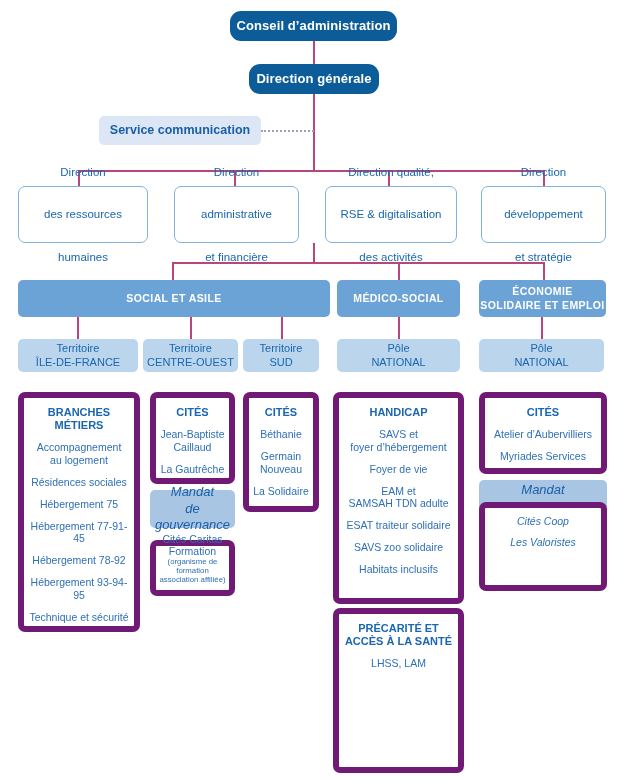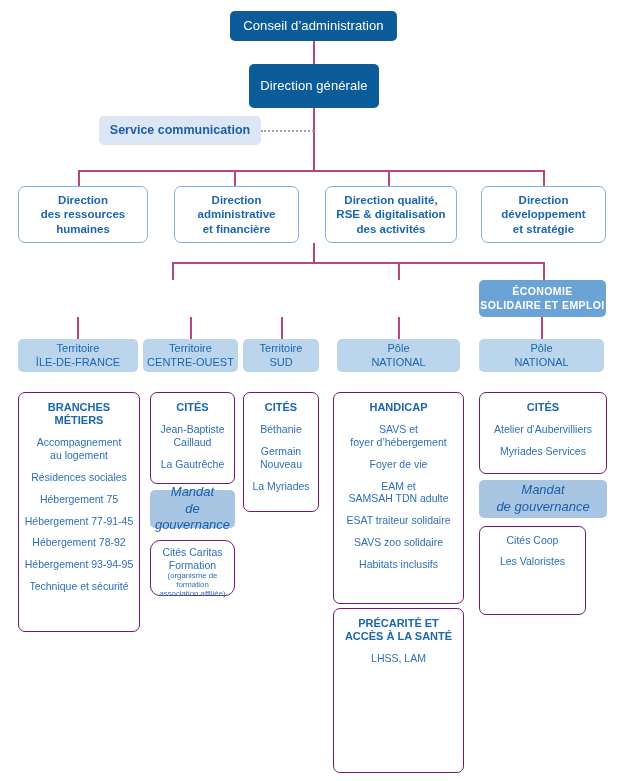--- a/index.html
+++ b/index.html
@@ -37,41 +37,42 @@
     flex-direction: column;
     align-items: center;
     justify-content: center;
     text-align: center;
     line-height: 1.25;
   }
   
   .node-top {
     background: #0B5C99;
     color: #ffffff;
-    border-radius: 5px;
-    font-weight: normal;
+    border-radius: 11px;
+    font-weight: bold;
     font-size: 13px;
     letter-spacing: .1px;
   }
   
   .node-service {
     background: #DCE6F4;
     color: #1A5FA8;
     border-radius: 5px;
     font-weight: bold;
     font-size: 12.5px;
   }
   
   .node-direction {
     background: #ffffff;
     border: 1px solid #7FB2E0;
     border-radius: 7px;
     color: #1A66B0;
-    font-weight: bold;
+    font-weight: normal;
     font-size: 11.5px;
+    gap: 28px;
   }
   
   .node-section {
     background: #6BA3D6;
     color: #ffffff;
     border-radius: 5px;
     font-weight: bold;
     font-size: 10.5px;
     letter-spacing: .4px;
   }
@@ -80,21 +81,21 @@
     background: #BBD5EC;
     color: #1A66B0;
     border-radius: 5px;
     font-size: 11px;
   }
   
   .panel {
     position: absolute;
     box-sizing: border-box;
     background: #ffffff;
-    border: 1px solid #701a75;
+    border: 6px solid #701a75;
     border-radius: 7px;
     padding: 8px 4px 8px 4px;
     display: flex;
     flex-direction: column;
     align-items: center;
     text-align: center;
   }
   .panel-title {
     color: #1A66B0;
     font-weight: bold;
@@ -150,21 +151,21 @@
   <div class="line vline" style="left:77px; top:317px; height:22px;"></div>
   <div class="line vline" style="left:190px; top:317px; height:22px;"></div>
   <div class="line vline" style="left:281px; top:317px; height:22px;"></div>
   <div class="line vline" style="left:398px; top:317px; height:22px;"></div>
   <div class="line vline" style="left:541px; top:317px; height:22px;"></div>
 
   <div class="box node-top" style="left:230px; top:11px; width:167px; height:30px;">
     <span>Conseil d’administration</span>
   </div>
 
-  <div class="box node-top" style="left:249px; top:64px; width:130px; height:44px;">
+  <div class="box node-top" style="left:249px; top:64px; width:130px; height:30px;">
     <span>Direction générale</span>
   </div>
 
   <div class="box node-service" style="left:99px; top:116px; width:162px; height:29px;">
     <span>Service communication</span>
   </div>
 
   <div class="box node-direction" style="left:18px; top:186px; width:130px; height:57px;">
     <span>Direction</span>
     <span>des ressources</span>
@@ -182,21 +183,27 @@
     <span>RSE &amp; digitalisation</span>
     <span>des activités</span>
   </div>
 
   <div class="box node-direction" style="left:481px; top:186px; width:125px; height:57px;">
     <span>Direction</span>
     <span>développement</span>
     <span>et stratégie</span>
   </div>
 
-
+  <div class="box node-section" style="left:18px; top:280px; width:312px; height:37px;">
+    <span>SOCIAL ET ASILE</span>
+  </div>
+
+  <div class="box node-section" style="left:337px; top:280px; width:123px; height:37px;">
+    <span>MÉDICO-SOCIAL</span>
+  </div>
 
   <div class="box node-section" style="left:479px; top:280px; width:127px; height:37px;">
     <span>ÉCONOMIE</span>
     <span>SOLIDAIRE ET EMPLOI</span>
   </div>
 
   <div class="box node-territory" style="left:18px; top:339px; width:120px; height:33px;">
     <span>Territoire</span>
     <span>ÎLE-DE-FRANCE</span>
   </div>
@@ -259,40 +266,40 @@
     <div class="panel-item">
       <span>La Gautrêche</span>
     </div>
   </div>
 
   <div class="box node-mandat" style="left:150px; top:490px; width:85px; height:38px;">
     <span>Mandat</span>
     <span>de gouvernance</span>
   </div>
 
-  <div class="panel" style="left:150px; top:540px; width:85px; height:56px; padding:5px 2px; justify-content:flex-start;border-radius:10px;">
+  <div class="panel" style="left:150px; top:540px; width:85px; height:56px; padding:5px 2px; justify-content:flex-end;">
     <div class="panel-item" style="margin-bottom:0;">
       <span>Cités Caritas</span><br>
       <span>Formation</span>
       <span class="panel-sub">(organisme de formation</span>
       <span class="panel-sub">association affiliée)</span>
     </div>
   </div>
 
   <div class="panel" style="left:243px; top:392px; width:76px; height:120px;">
     <div class="panel-title">CITÉS</div>
     <div class="panel-item">
       <span>Béthanie</span>
     </div>
     <div class="panel-item">
       <span>Germain</span><br>
       <span>Nouveau</span>
     </div>
     <div class="panel-item">
-      <span>La Myriades</span>
+      <span>La Solidaire</span>
     </div>
   </div>
 
   <div class="panel" style="left:333px; top:392px; width:131px; height:212px;">
     <div class="panel-title">HANDICAP</div>
     <div class="panel-item">
       <span>SAVS et</span><br>
       <span>foyer d’hébergement</span>
     </div>
     <div class="panel-item">
@@ -331,21 +338,21 @@
     <div class="panel-item">
       <span>Myriades Services</span>
     </div>
   </div>
 
   <div class="box node-mandat" style="left:479px; top:480px; width:128px; height:38px;">
     <span>Mandat</span>
     <span>de gouvernance</span>
   </div>
 
-  <div class="panel" style="left:479px; top:526px; width:107px; height:89px; padding:7px 2px;">
+  <div class="panel" style="left:479px; top:502px; width:128px; height:89px; padding:7px 2px;font-style:italic;">
     <div class="panel-item" style="margin-bottom:8px;">
       <span>Cités Coop</span>
     </div>
     <div class="panel-item" style="margin-bottom:0;">
       <span>Les Valoristes</span>
     </div>
   </div>
 
 </div>
 

